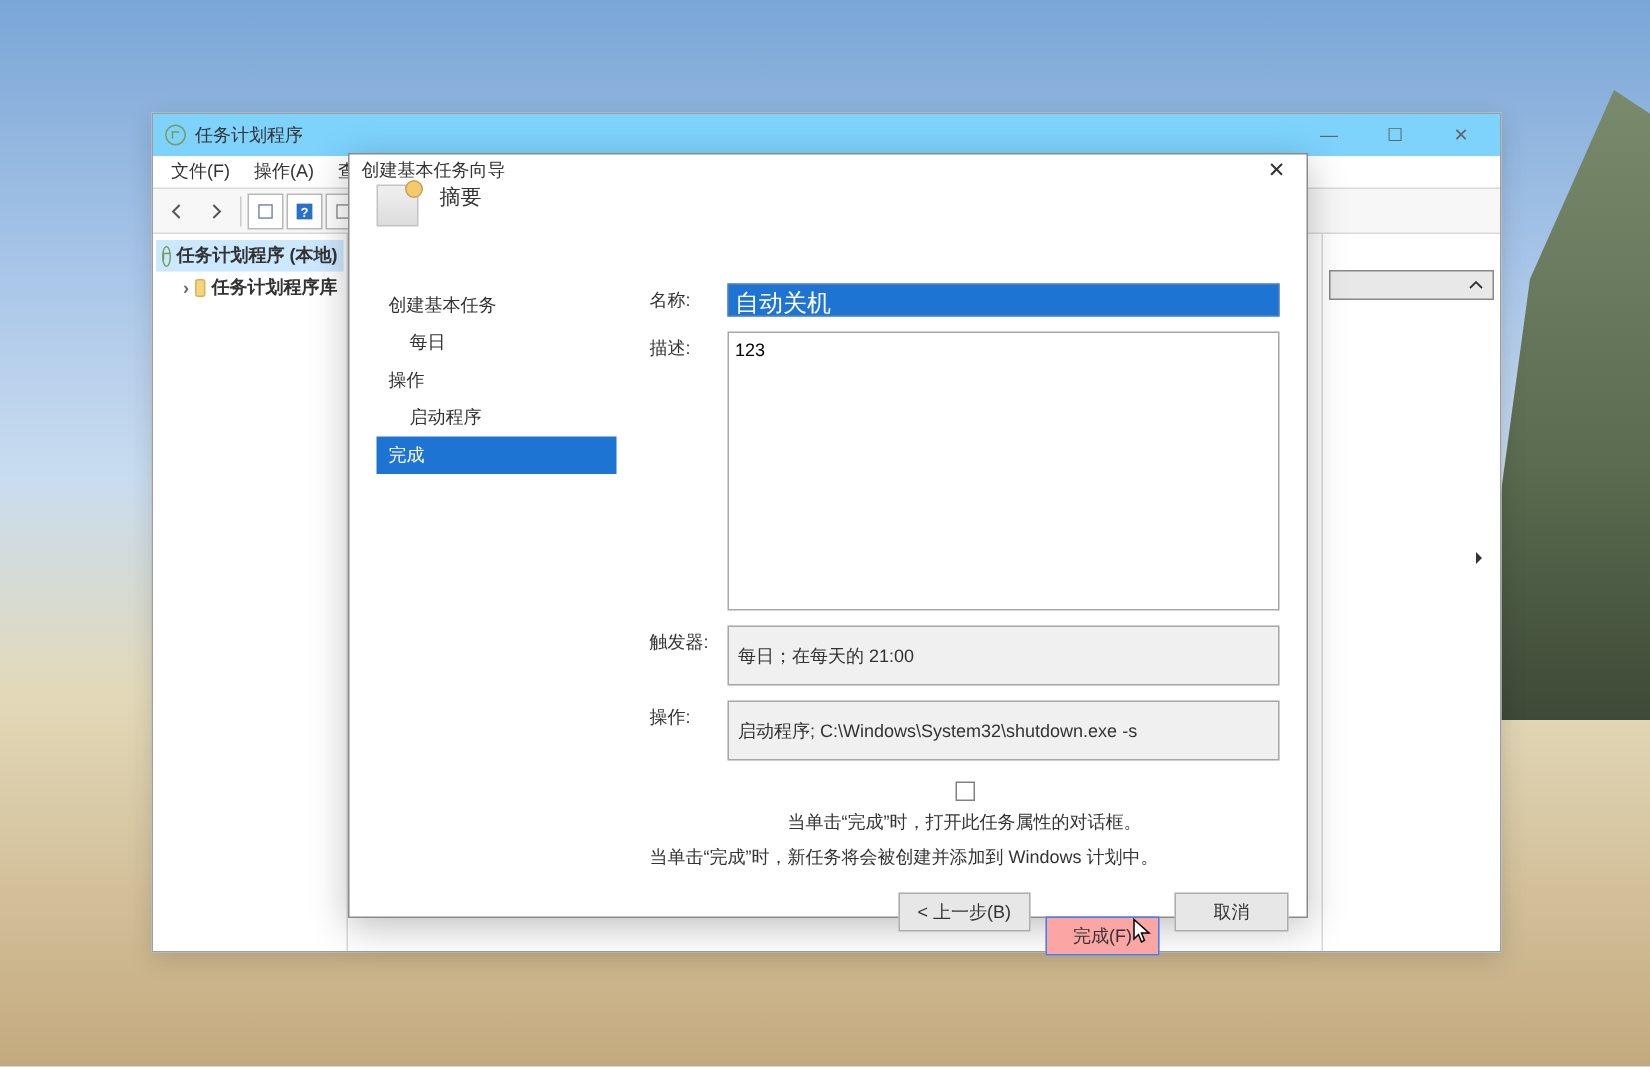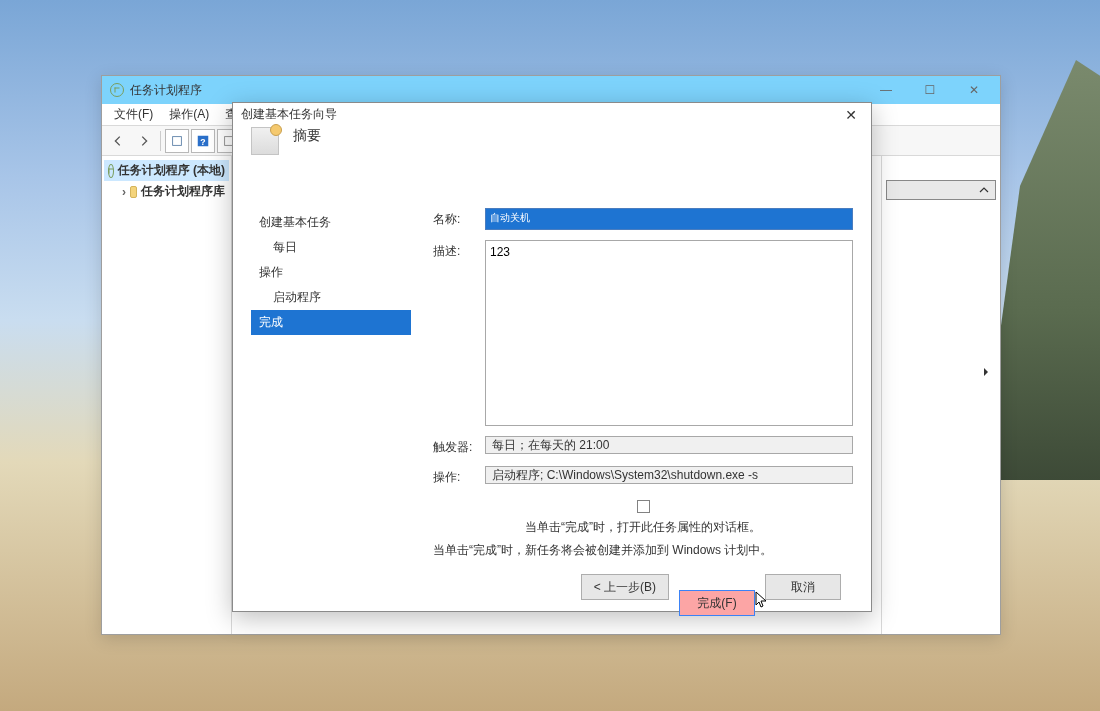--- a/index.html
+++ b/index.html
@@ -218,39 +218,39 @@
     width: 40px;
     color: #333;
     padding-top: 3px;
     text-align: left;
   }
   .form-input {
     flex: 1;
     height: 22px;
     border: 1px solid #4a7dbf;
     padding: 2px 4px;
-    font-size: 10px;
+    font-size: 16px;
     font-family: inherit;
   }
   .form-input.selected {
     background: #1e74d2;
     color: #fff;
   }
   .form-textarea {
     flex: 1;
     height: 186px;
     border: 1px solid #a8a8a8;
     padding: 4px;
     font-size: 12px;
     font-family: inherit;
     resize: none;
   }
   .form-readonly {
     flex: 1;
-    height: 18px;
+    height: 40px;
     border: 1px solid #a8a8a8;
     background: #f0f0f0;
     padding: 2px 6px;
     display: flex; align-items: center;
     color: #333;
   }
   .checkbox-row {
     display: flex; align-items: center; gap: 6px;
     margin-top: 14px;
     margin-bottom: 6px;
@@ -264,21 +264,21 @@
   .hint-text {
     color: #333;
     margin-bottom: 4px;
   }
   .wiz-footer {
     height: 48px;
     display: flex;
     justify-content: flex-end;
     align-items: center;
     gap: 10px;
-    padding: 0 30px;
+    padding: 0 12px;
     position: relative;
   }
   .wiz-btn {
     min-width: 76px;
     height: 26px;
     border: 1px solid #adadad;
     background: #e7e7e7;
     display: flex; align-items: center; justify-content: center;
     font-size: 12px;
     padding: 0 12px;

